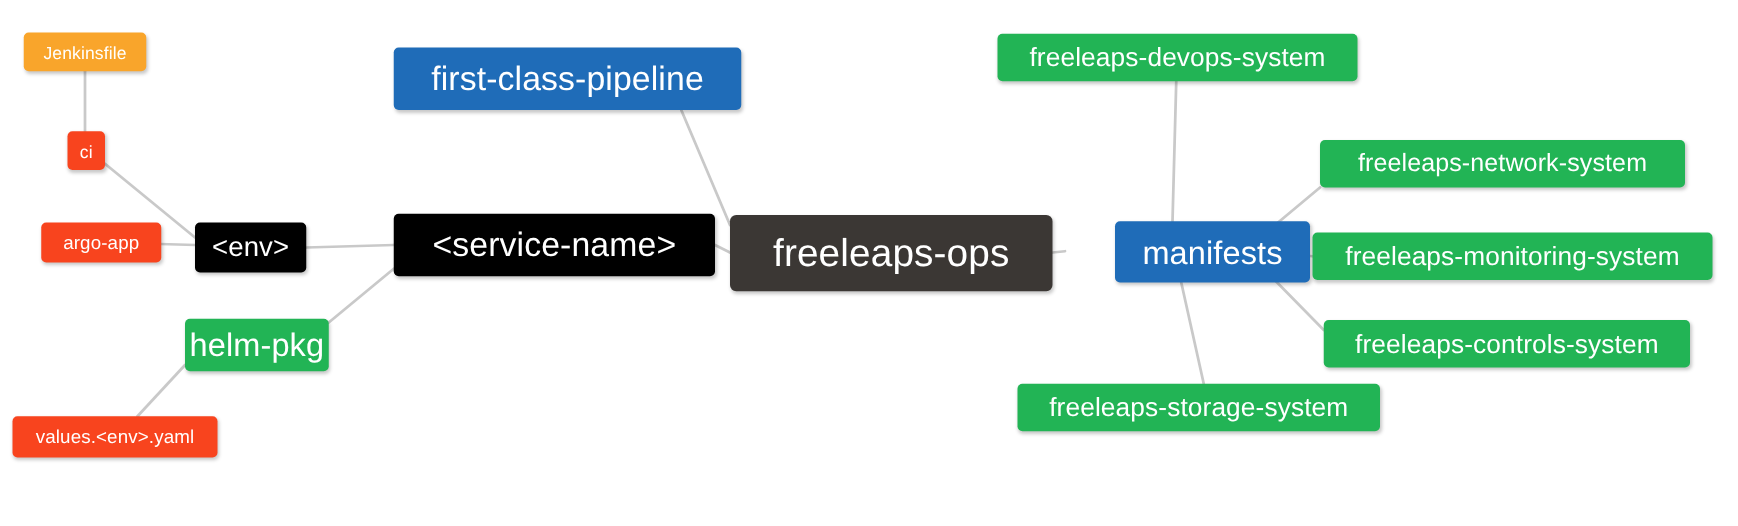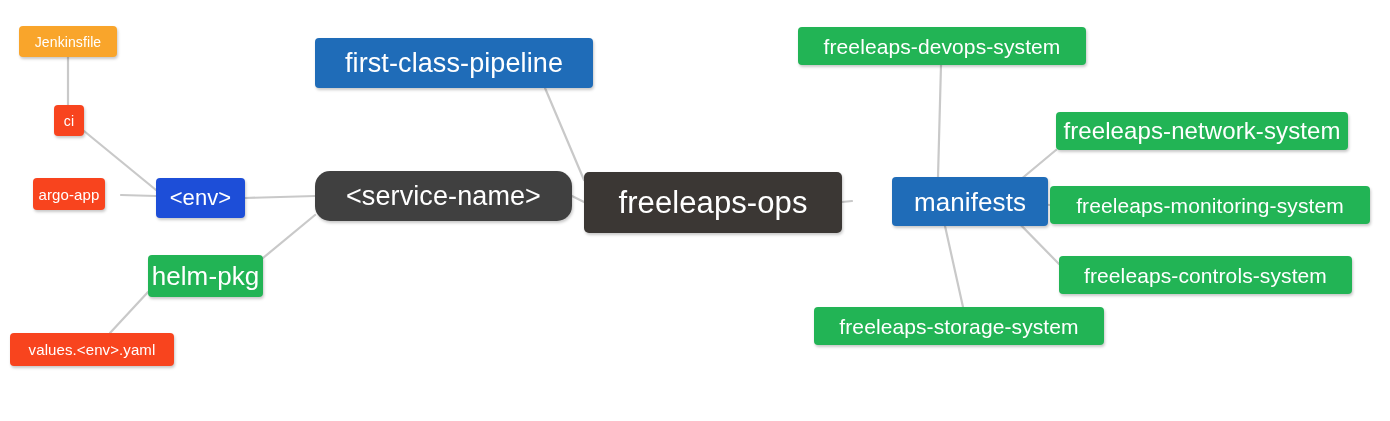--- a/index.html
+++ b/index.html
@@ -81,48 +81,48 @@
       <line x1="1008" y1="212" x2="1059" y2="264" stroke="#c9c9c9" stroke-width="2.2" stroke-linecap="round"></line>
       <line x1="945" y1="226" x2="963" y2="307" stroke="#c9c9c9" stroke-width="2.2" stroke-linecap="round"></line>
     </svg>
   <div id="node-layer">
       <div class="node lvl-root" style="left: 584px; top: 172px; width: 258px; height: 61px; background: rgb(59, 55, 52); font-size: 31px;">
         <span>freeleaps-ops</span>
       </div>
       <div class="node lvl-blue" style="left: 315px; top: 38px; width: 278px; height: 50px; background: rgb(31, 108, 184); font-size: 27px;">
         <span>first-class-pipeline</span>
       </div>
-      <div class="node lvl-blue" style="left: 315px; top: 171px; width: 257px; height: 50px; background: #404040; font-size: 27px; border-radius: 15px;">
+      <div class="node lvl-blue" style="left: 315px; top: 171px; width: 257px; height: 50px; background: #000000; font-size: 27px;">
         <span>&lt;service-name&gt;</span>
       </div>
       <div class="node lvl-blue" style="left: 852px; top: 177px; width: 156px; height: 49px; background: rgb(31, 108, 184); font-size: 26px; margin-left: 40px;">
         <span>manifests</span>
       </div>
-      <div class="node lvl-green" style="left: 156px; top: 178px; width: 89px; height: 40px; background: #1d4ed8; font-size: 22px;">
+      <div class="node lvl-green" style="left: 156px; top: 178px; width: 89px; height: 40px; background: #000000; font-size: 22px;">
         <span>&lt;env&gt;</span>
       </div>
       <div class="node lvl-green" style="left: 148px; top: 255px; width: 115px; height: 42px; background: rgb(34, 180, 85); font-size: 26px;">
         <span>helm-pkg</span>
       </div>
       <div class="node lvl-orange" style="left: 19px; top: 26px; width: 98px; height: 31px; background: rgb(249, 165, 43); font-size: 14px;">
         <span>Jenkinsfile</span>
       </div>
       <div class="node lvl-red" style="left: 54px; top: 105px; width: 30px; height: 31px; background: rgb(248, 68, 30); font-size: 14px;">
         <span>ci</span>
       </div>
-      <div class="node lvl-red" style="left: 33px; top: 178px; width: 72px; height: 32px; background: rgb(248, 68, 30); font-size: 15px;">
+      <div class="node lvl-red" style="left: 33px; top: 178px; width: 96px; height: 32px; background: rgb(248, 68, 30); font-size: 15px;">
         <span>argo-app</span>
       </div>
       <div class="node lvl-red" style="left: 10px; top: 333px; width: 164px; height: 33px; background: rgb(248, 68, 30); font-size: 15px;">
         <span>values.&lt;env&gt;.yaml</span>
       </div>
       <div class="node lvl-green" style="left: 798px; top: 27px; width: 288px; height: 38px; background: rgb(34, 180, 85); font-size: 21px;">
         <span>freeleaps-devops-system</span>
       </div>
-      <div class="node lvl-green" style="left: 1056px; top: 112px; width: 292px; height: 38px; background: rgb(34, 180, 85); font-size: 24px;">
+      <div class="node lvl-green" style="left: 1056px; top: 112px; width: 292px; height: 38px; background: rgb(34, 180, 85); font-size: 20px;">
         <span>freeleaps-network-system</span>
       </div>
       <div class="node lvl-green" style="left: 1050px; top: 186px; width: 320px; height: 38px; background: rgb(34, 180, 85); font-size: 21px; align-items: center;">
         <span>freeleaps-monitoring-system</span>
       </div>
       <div class="node lvl-green" style="left: 1059px; top: 256px; width: 293px; height: 38px; background: rgb(34, 180, 85); font-size: 21px;">
         <span>freeleaps-controls-system</span>
       </div>
       <div class="node lvl-green" style="left: 814px; top: 307px; width: 290px; height: 38px; background: rgb(34, 180, 85); font-size: 21px;">
         <span>freeleaps-storage-system</span>

